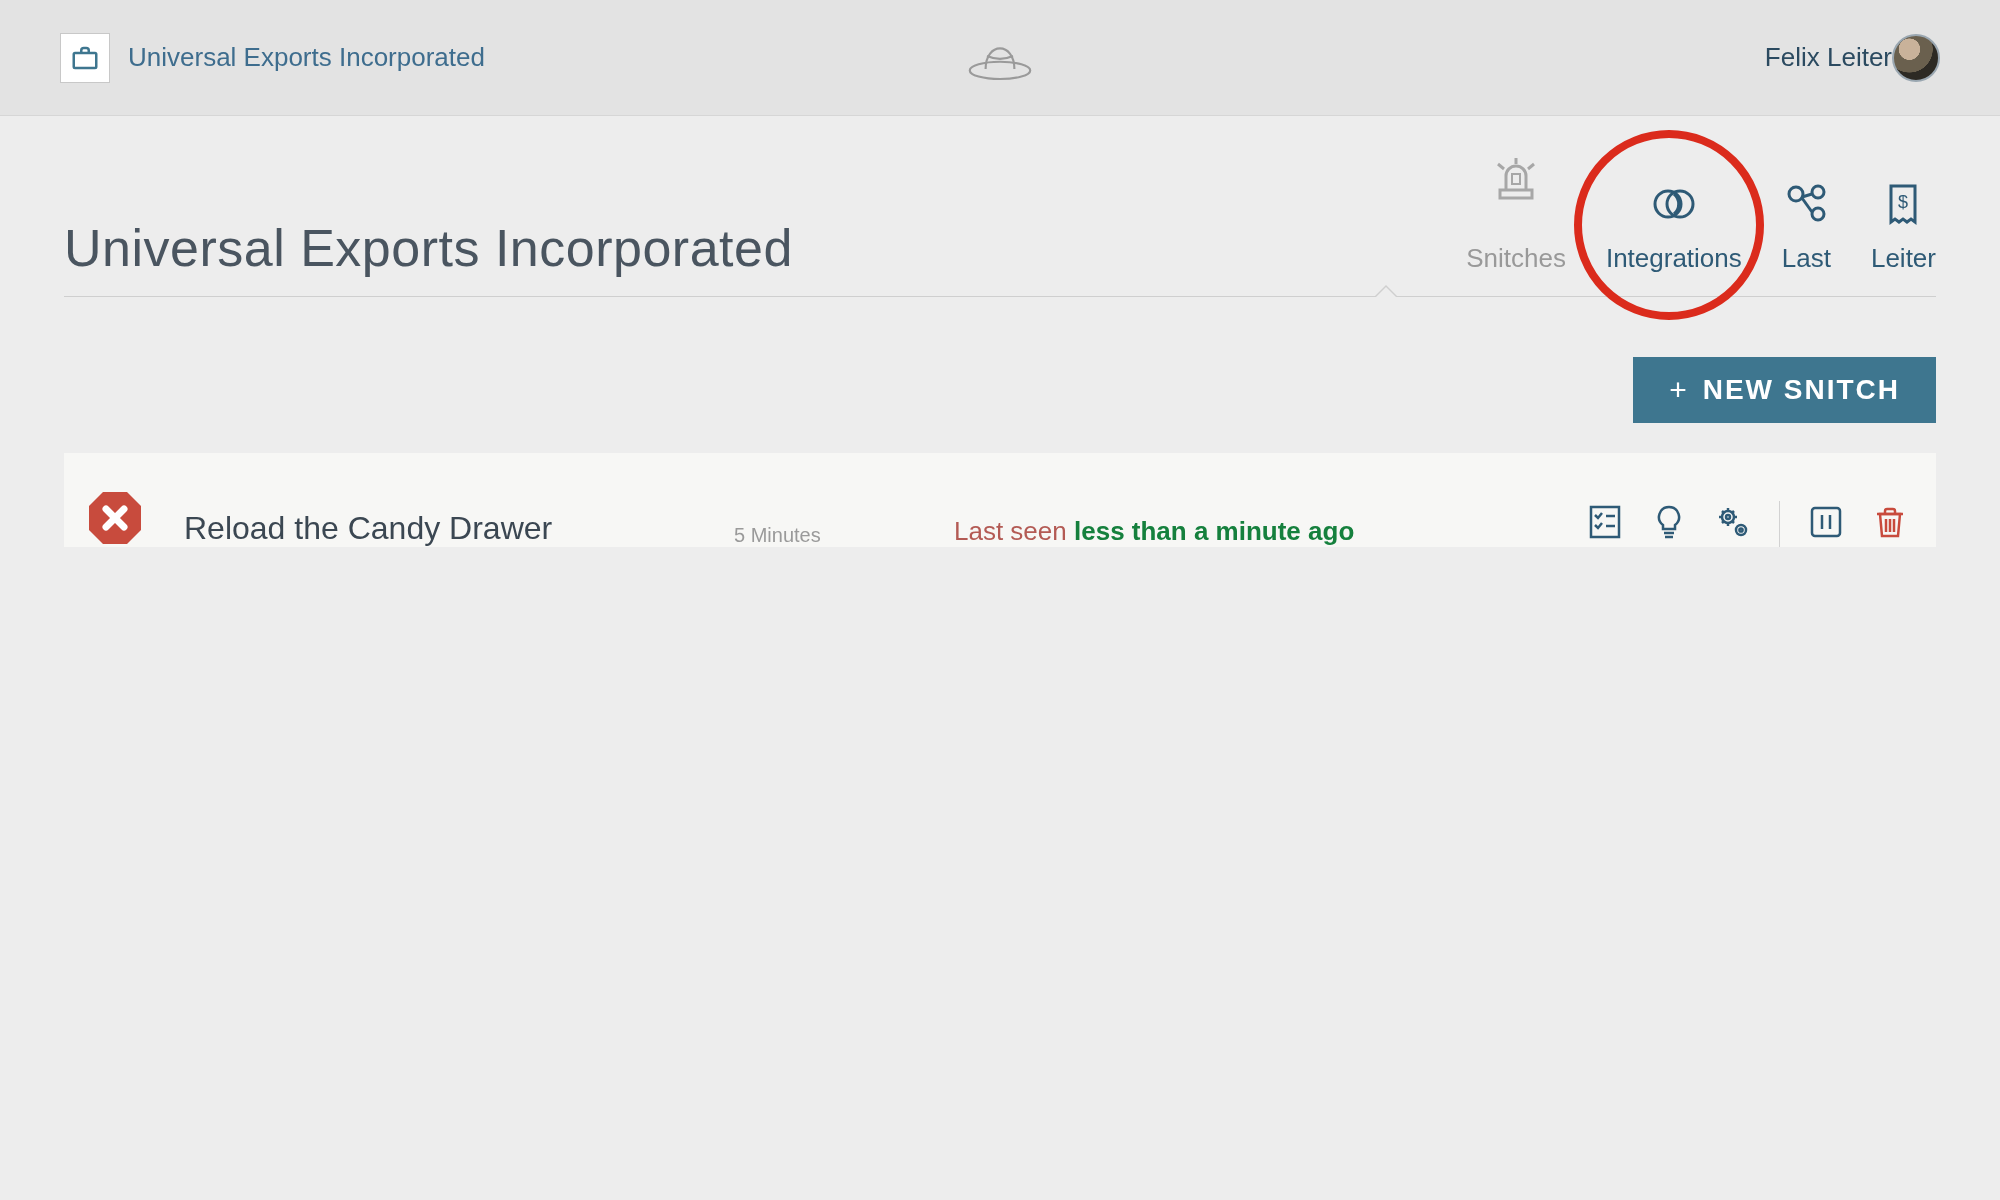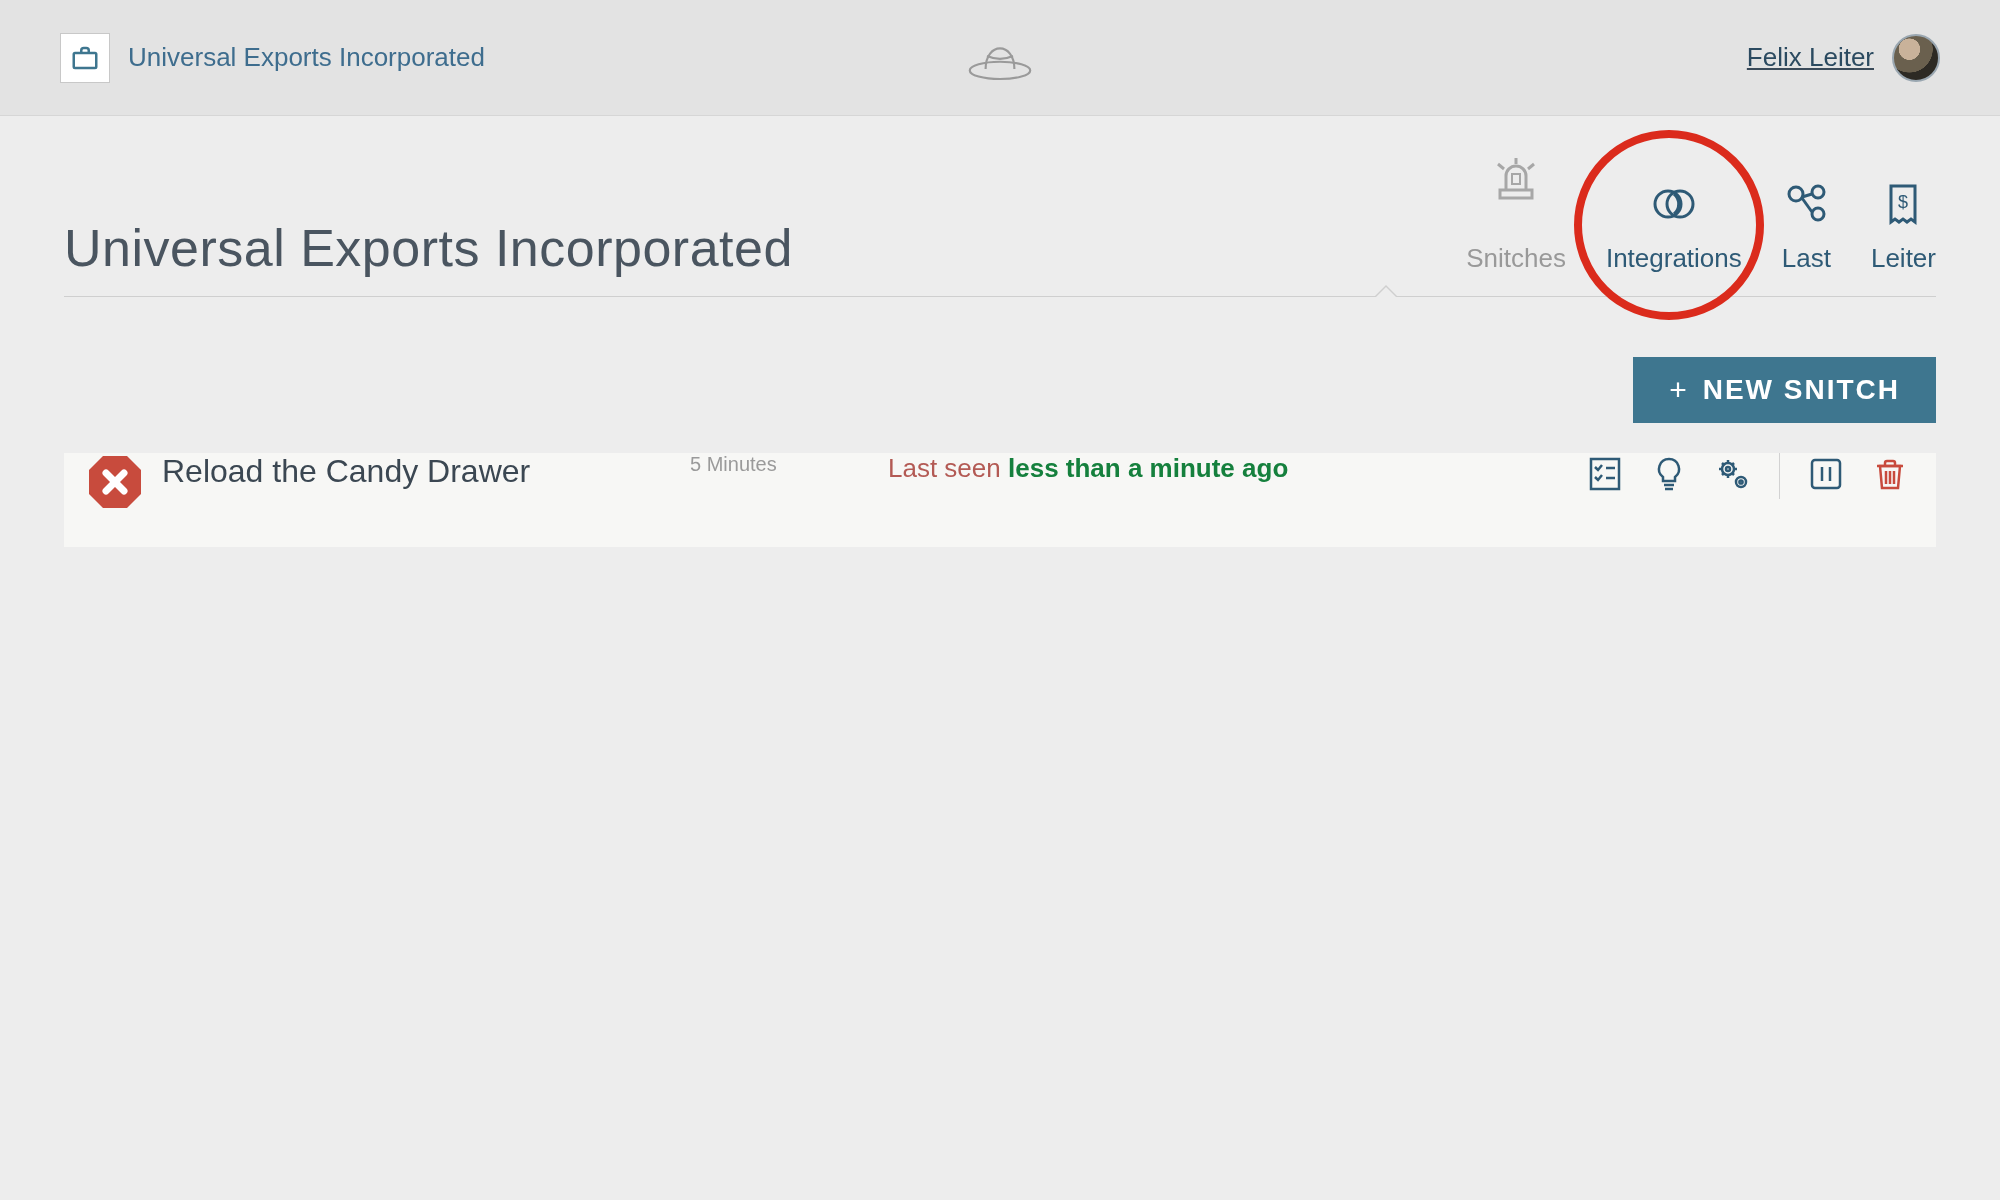--- a/index.html
+++ b/index.html
@@ -36,21 +36,21 @@
   .org-link { color: #3e6d8e; font-size: 26px; text-decoration: none; }
 
   .logo-center {
     position: absolute; left: 50%; top: 50%;
     transform: translate(-50%, -50%);
   }
   .logo-center svg { width: 72px; height: 60px; }
 
   .user-area {
     margin-left: auto;
-    display: flex; align-items: center; gap: 18px; text-decoration: underline;
+    display: flex; align-items: center; 
   }
   .user-name { color: #2b4a60; font-size: 26px; }
   .avatar {
     width: 48px; height: 48px; border-radius: 50%;
     background: radial-gradient(circle at 35% 30%, #c9b29a 0 25%, #6a604e 26% 55%, #2d2a24 56% 100%);
     border: 2px solid #9aa7b1;
   }
 
   
   .page {
@@ -131,23 +131,23 @@
     cursor: pointer;
   }
   .btn-new .plus { font-size: 30px; font-weight: 400; }
 
   
   .snitch-list { margin-top: 30px; }
   .snitch-row {
     background: #f7f7f5;
     height: 94px;
     display: flex;
-    align-items: flex-start;
+    align-items: flex-end;
     padding: 0 28px 0 22px;
-    gap: 18px;
+    gap: 40px;
   }
   .status-icon {
     width: 58px; height: 58px; flex-shrink: 0;
   }
   .snitch-name {
     font-size: 32px; color: #3b4752;
     min-width: 510px;
   }
   .snitch-interval {
     font-size: 20px; color: #9a9a9a;

